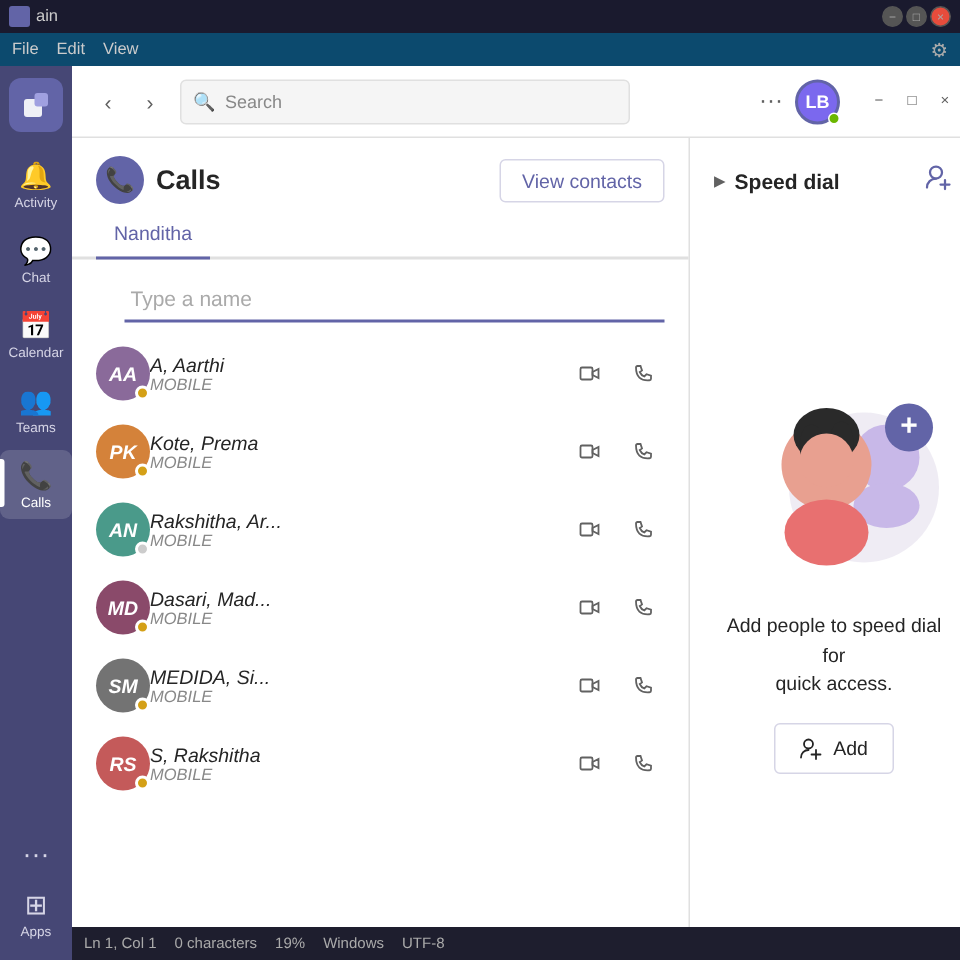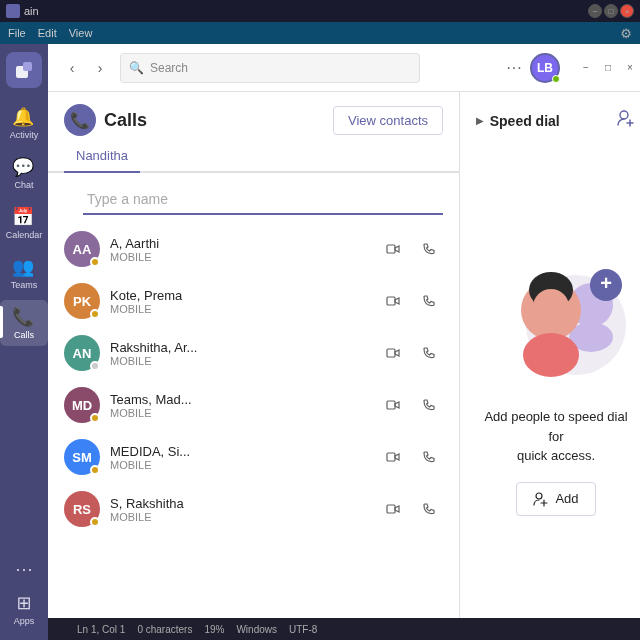--- a/index.html
+++ b/index.html
@@ -204,21 +204,21 @@
       color: #252525;
       outline: none;
       background: transparent;
     }
     .name-input::placeholder { color: #aaa; }
     .contact-item {
       display: flex;
       align-items: center;
       padding: 8px 16px;
       cursor: pointer;
-      gap: 10px;
+      font-style: italic;
     }
 
     .contact-avatar {
       width: 36px; height: 36px; border-radius: 50%;
       display: flex; align-items: center; justify-content: center;
       font-size: 13px; font-weight: bold; color: white;
       position: relative; flex-shrink: 0;
     }
     .contact-status {
       width: 10px; height: 10px; border-radius: 50%;
@@ -455,39 +455,39 @@
           </svg>
         </button>
       </div>
     </div>
             <div class="contact-item">
       <div class="contact-avatar" style="background:#8a4a6a;">
         MD
         <div class="contact-status" style="background:#d4a017;"></div>
       </div>
       <div class="contact-info">
-        <div class="contact-name">Teams, Mad...</div>
+        <div class="contact-name">Dasari, Mad...</div>
         <div class="contact-status-text">MOBILE</div>
       </div>
       <div class="contact-actions">
         <button class="action-btn" title="Video call">
           <svg width="14" height="14" viewBox="0 0 14 14" fill="none">
             <rect x="1" y="3" width="8" height="8" rx="1" stroke="#616161" stroke-width="1.2"></rect>
             <path d="M9 6l4-2v6l-4-2z" stroke="#616161" stroke-width="1.2"></path>
           </svg>
         </button>
         <button class="action-btn" title="Audio call">
           <svg width="14" height="14" viewBox="0 0 14 14" fill="none">
             <path d="M3 2h2l1 3-1.5 1c.7 1.5 1.8 2.6 3 3L9 7.5l3 1v2c0 .6-.4 1-1 1C5 12 2 9 2 3c0-.6.4-1 1-1z" stroke="#616161" stroke-width="1.2" fill="none"></path>
           </svg>
         </button>
       </div>
     </div>
             <div class="contact-item">
-      <div class="contact-avatar" style="background:#3b82f6;">
+      <div class="contact-avatar" style="background:#737373;">
         SM
         <div class="contact-status" style="background:#d4a017;"></div>
       </div>
       <div class="contact-info">
         <div class="contact-name">MEDIDA, Si...</div>
         <div class="contact-status-text">MOBILE</div>
       </div>
       <div class="contact-actions">
         <button class="action-btn" title="Video call">
           <svg width="14" height="14" viewBox="0 0 14 14" fill="none">
@@ -581,20 +581,20 @@
                 <span>Add</span>
               </button>
             </div>
           </div>
         </div>
       </div>
 
     </div>
 
     <div style="height:22px; background:#1e1e2e; display:flex; align-items:center; padding:0 8px; gap:12px;">
-      <span style="color:#aaa; font-size:10px;margin-left:21px;">Ln 1, Col 1</span>
+      <span style="color:#aaa; font-size:10px;">Ln 1, Col 1</span>
       <span style="color:#aaa; font-size:10px;">0 characters</span>
       <span style="color:#aaa; font-size:10px;">19%</span>
       <span style="color:#aaa; font-size:10px;">Windows</span>
       <span style="color:#aaa; font-size:10px;">UTF-8</span>
     </div>
   </div>
 </div>
 
 </body></html>

